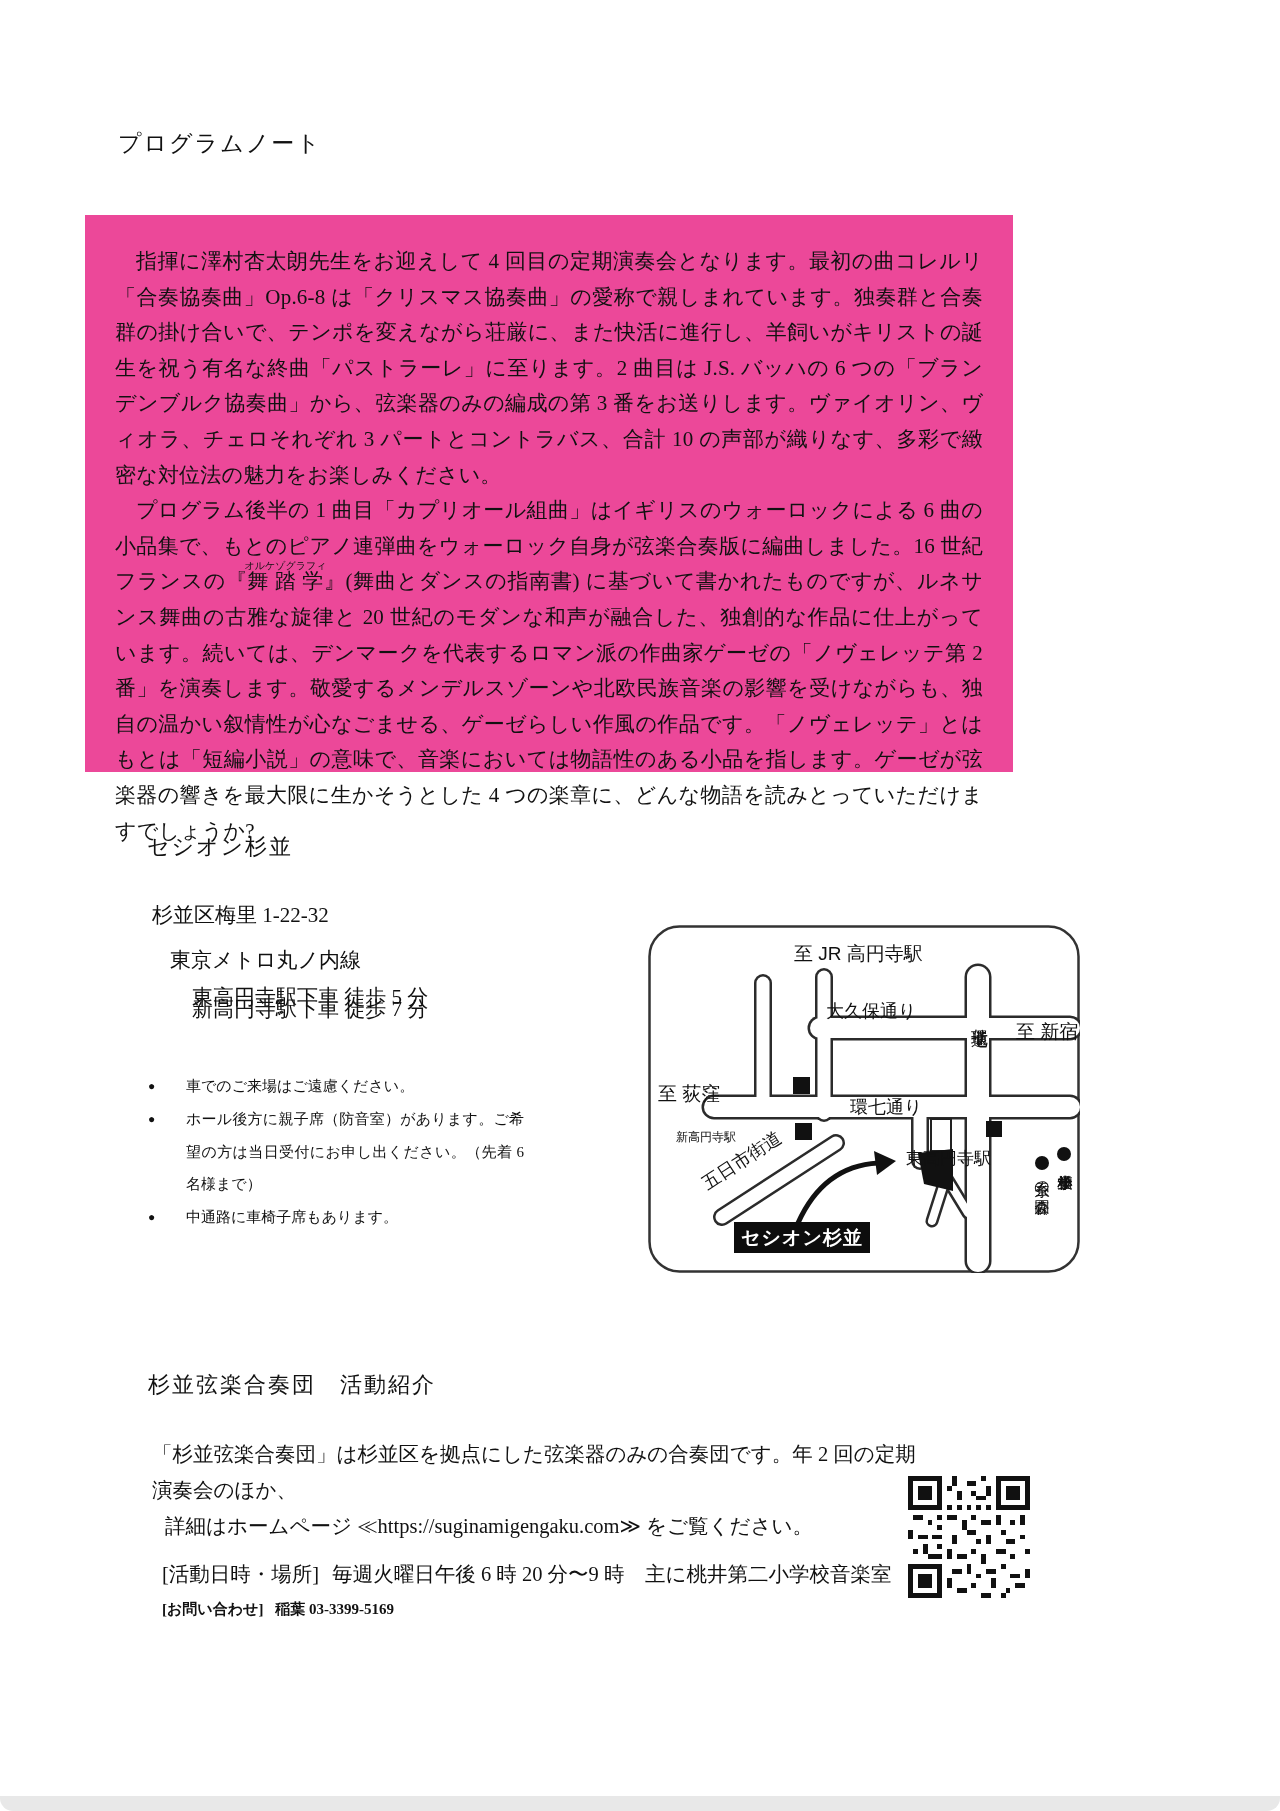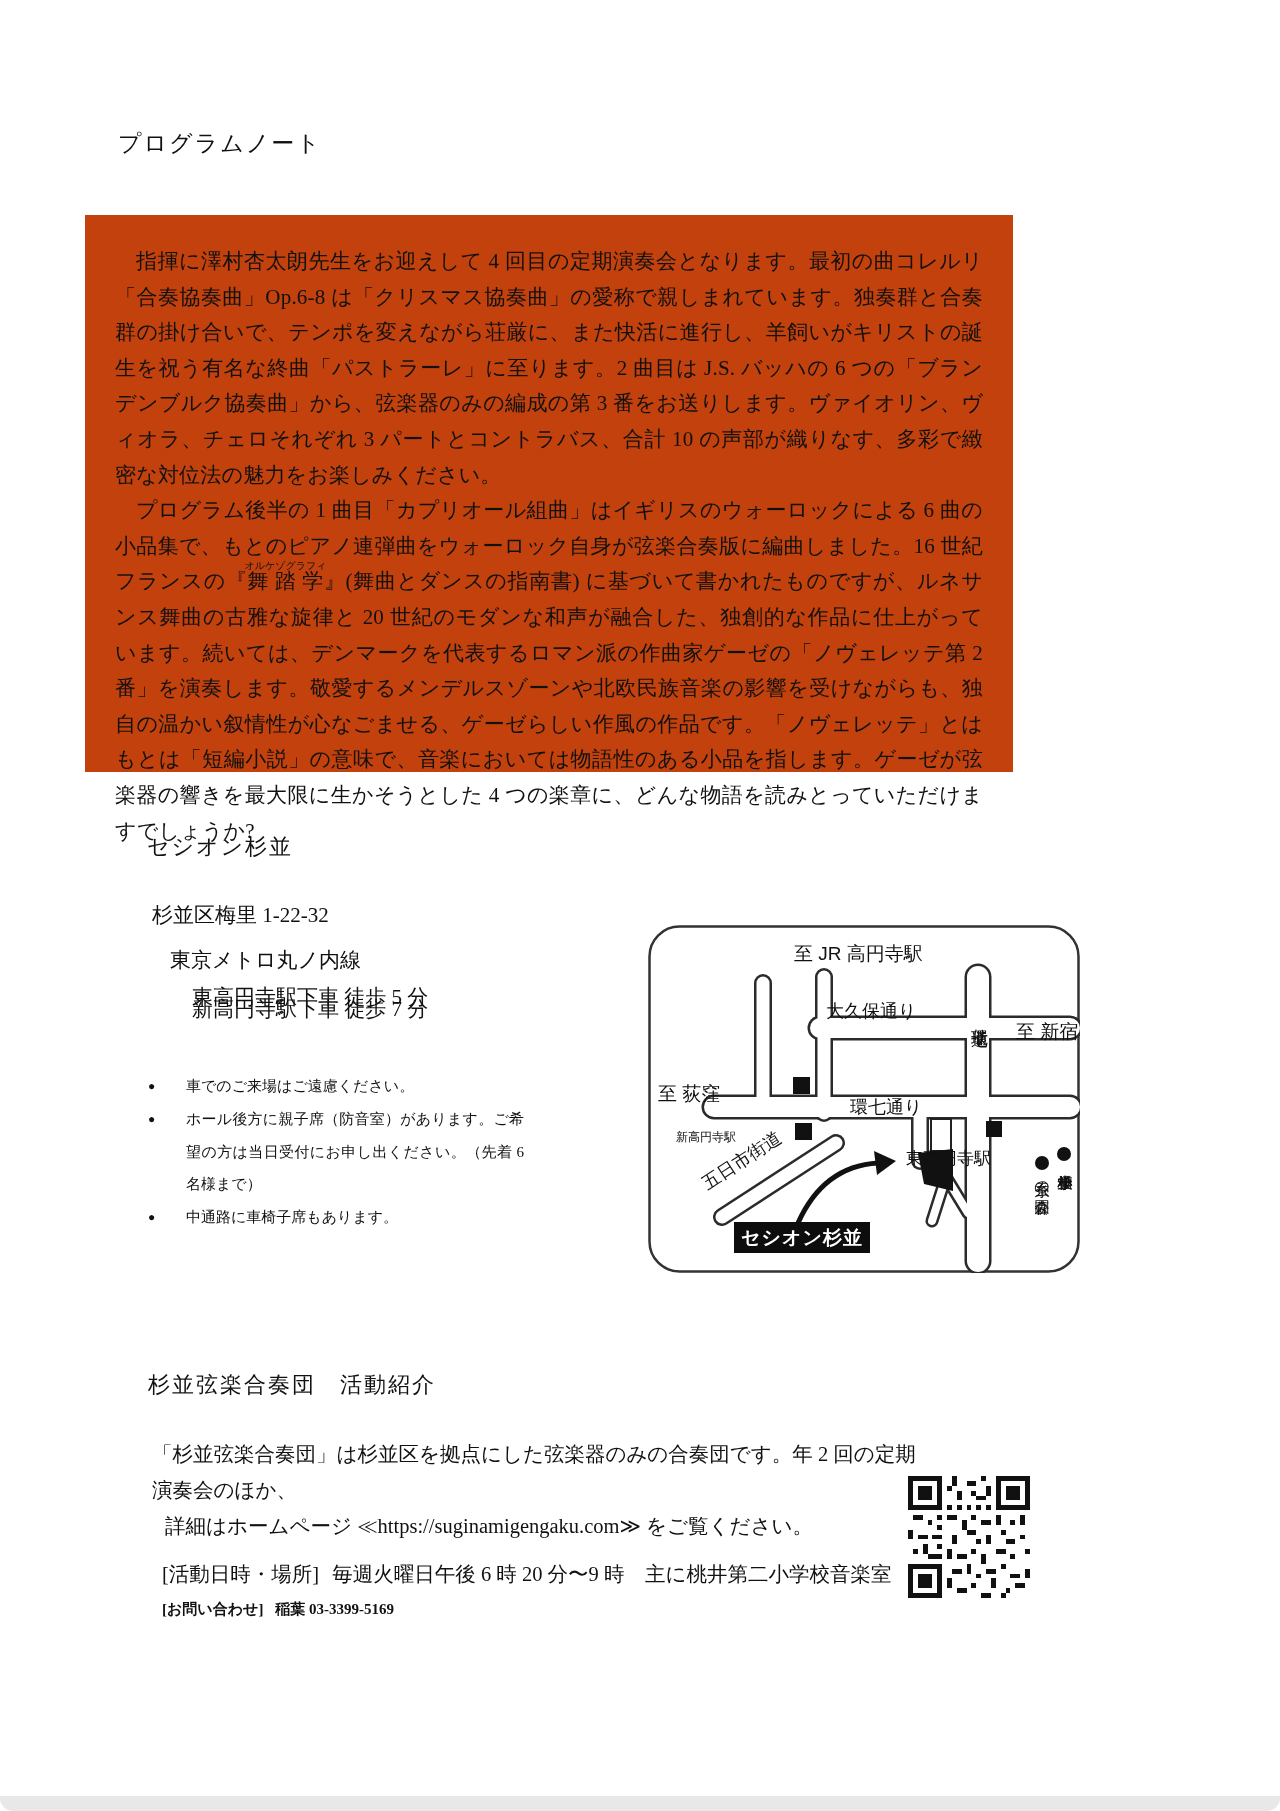--- a/index.html
+++ b/index.html
@@ -2,21 +2,21 @@
 <html><head>
 <meta charset="utf-8">
 <style>
   html,body{margin:0;padding:0;background:#fff;}
   .page{position:relative;width:1280px;height:1811px;background:#fff;color:#111;
         font-family:"Liberation Serif",serif;overflow:hidden;border-radius:13px;}
 
   .page-title{position:absolute;left:118px;top:128px;margin:0;
         font-family:"Liberation Sans",sans-serif;font-weight:500;font-size:23px;letter-spacing:2px;}
 
-  .note-box{position:absolute;left:85px;top:215px;width:928px;height:557px;background:#c2410c;
+  .note-box{position:absolute;left:85px;top:215px;width:928px;height:557px;background:#ec4899;
         padding:29px 30px;box-sizing:border-box;}
   .note-box p{margin:0;font-size:21px;line-height:35.6px;text-align:justify;text-indent:1em;
         letter-spacing:.2px;}
   .note-box ruby rt{font-size:10px;letter-spacing:0;}
 
   .venue-heading{position:absolute;left:147px;top:832px;margin:0;
         font-family:"Liberation Sans",sans-serif;font-weight:500;font-size:22px;letter-spacing:2px;}
   .address{position:absolute;left:152px;top:901px;font-size:21px;}
   .metro{position:absolute;left:170px;top:946px;font-size:21px;}
   .station-1{position:absolute;left:192px;top:983px;font-size:21px;}

